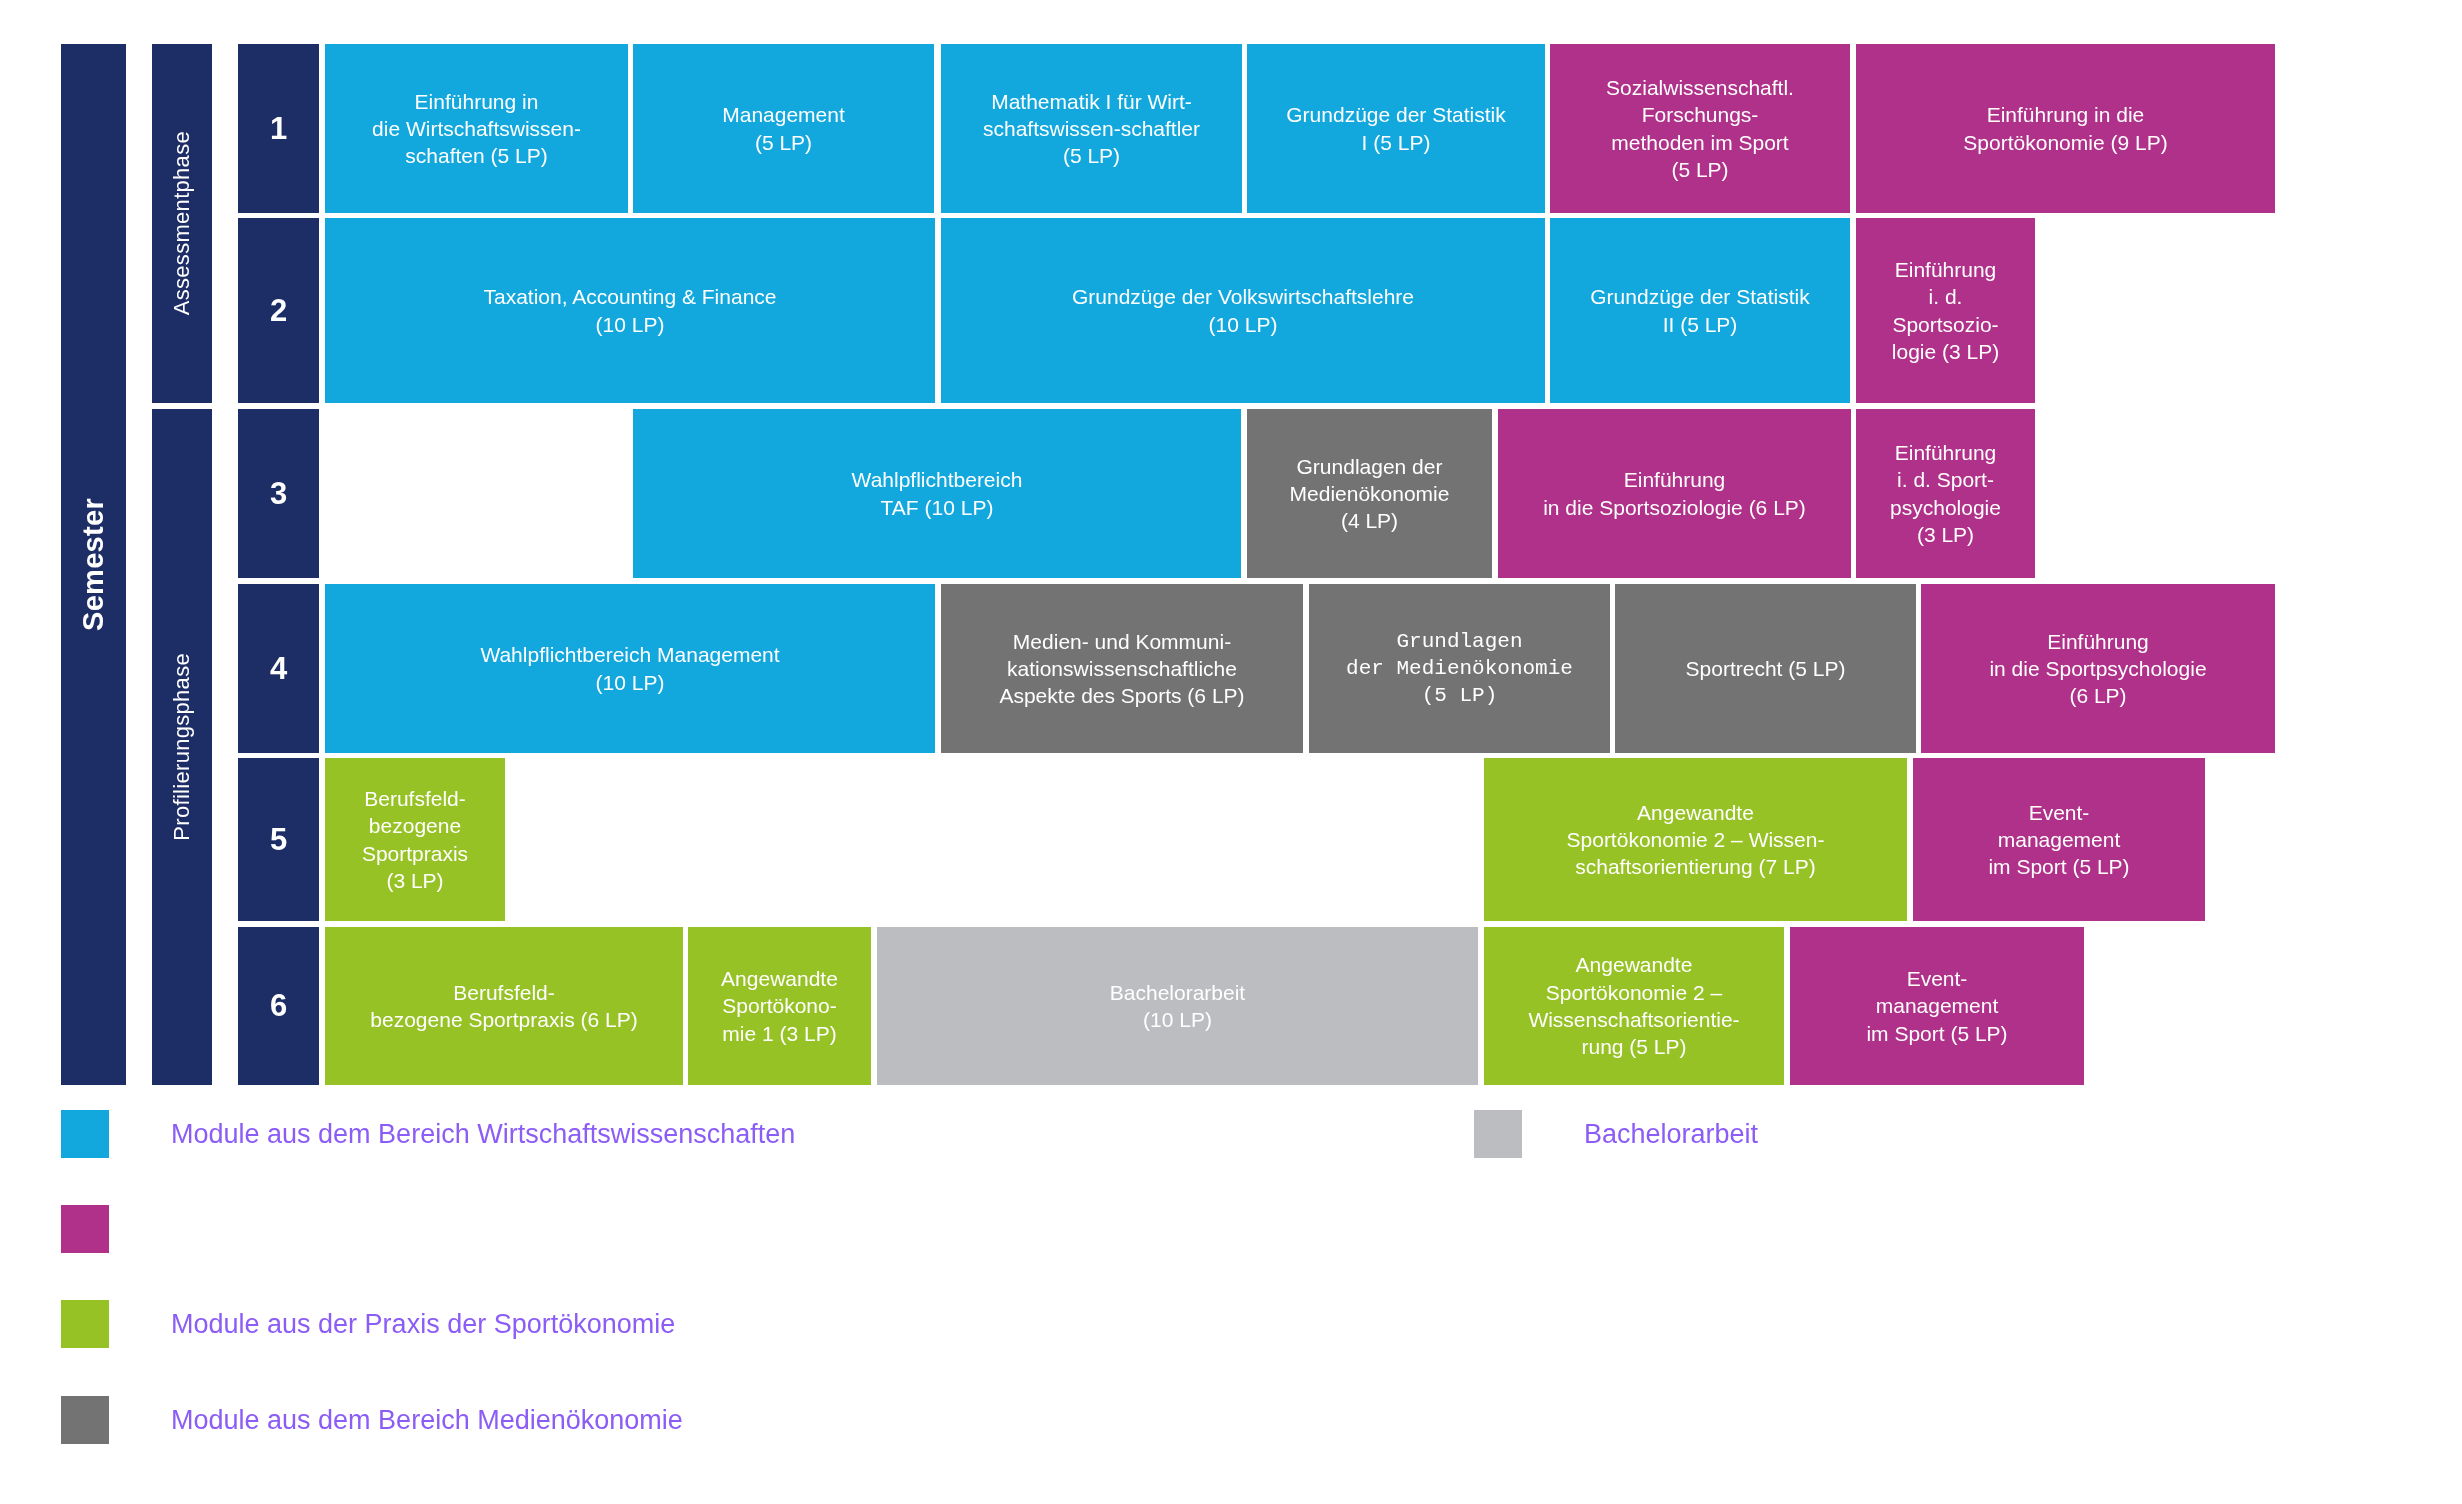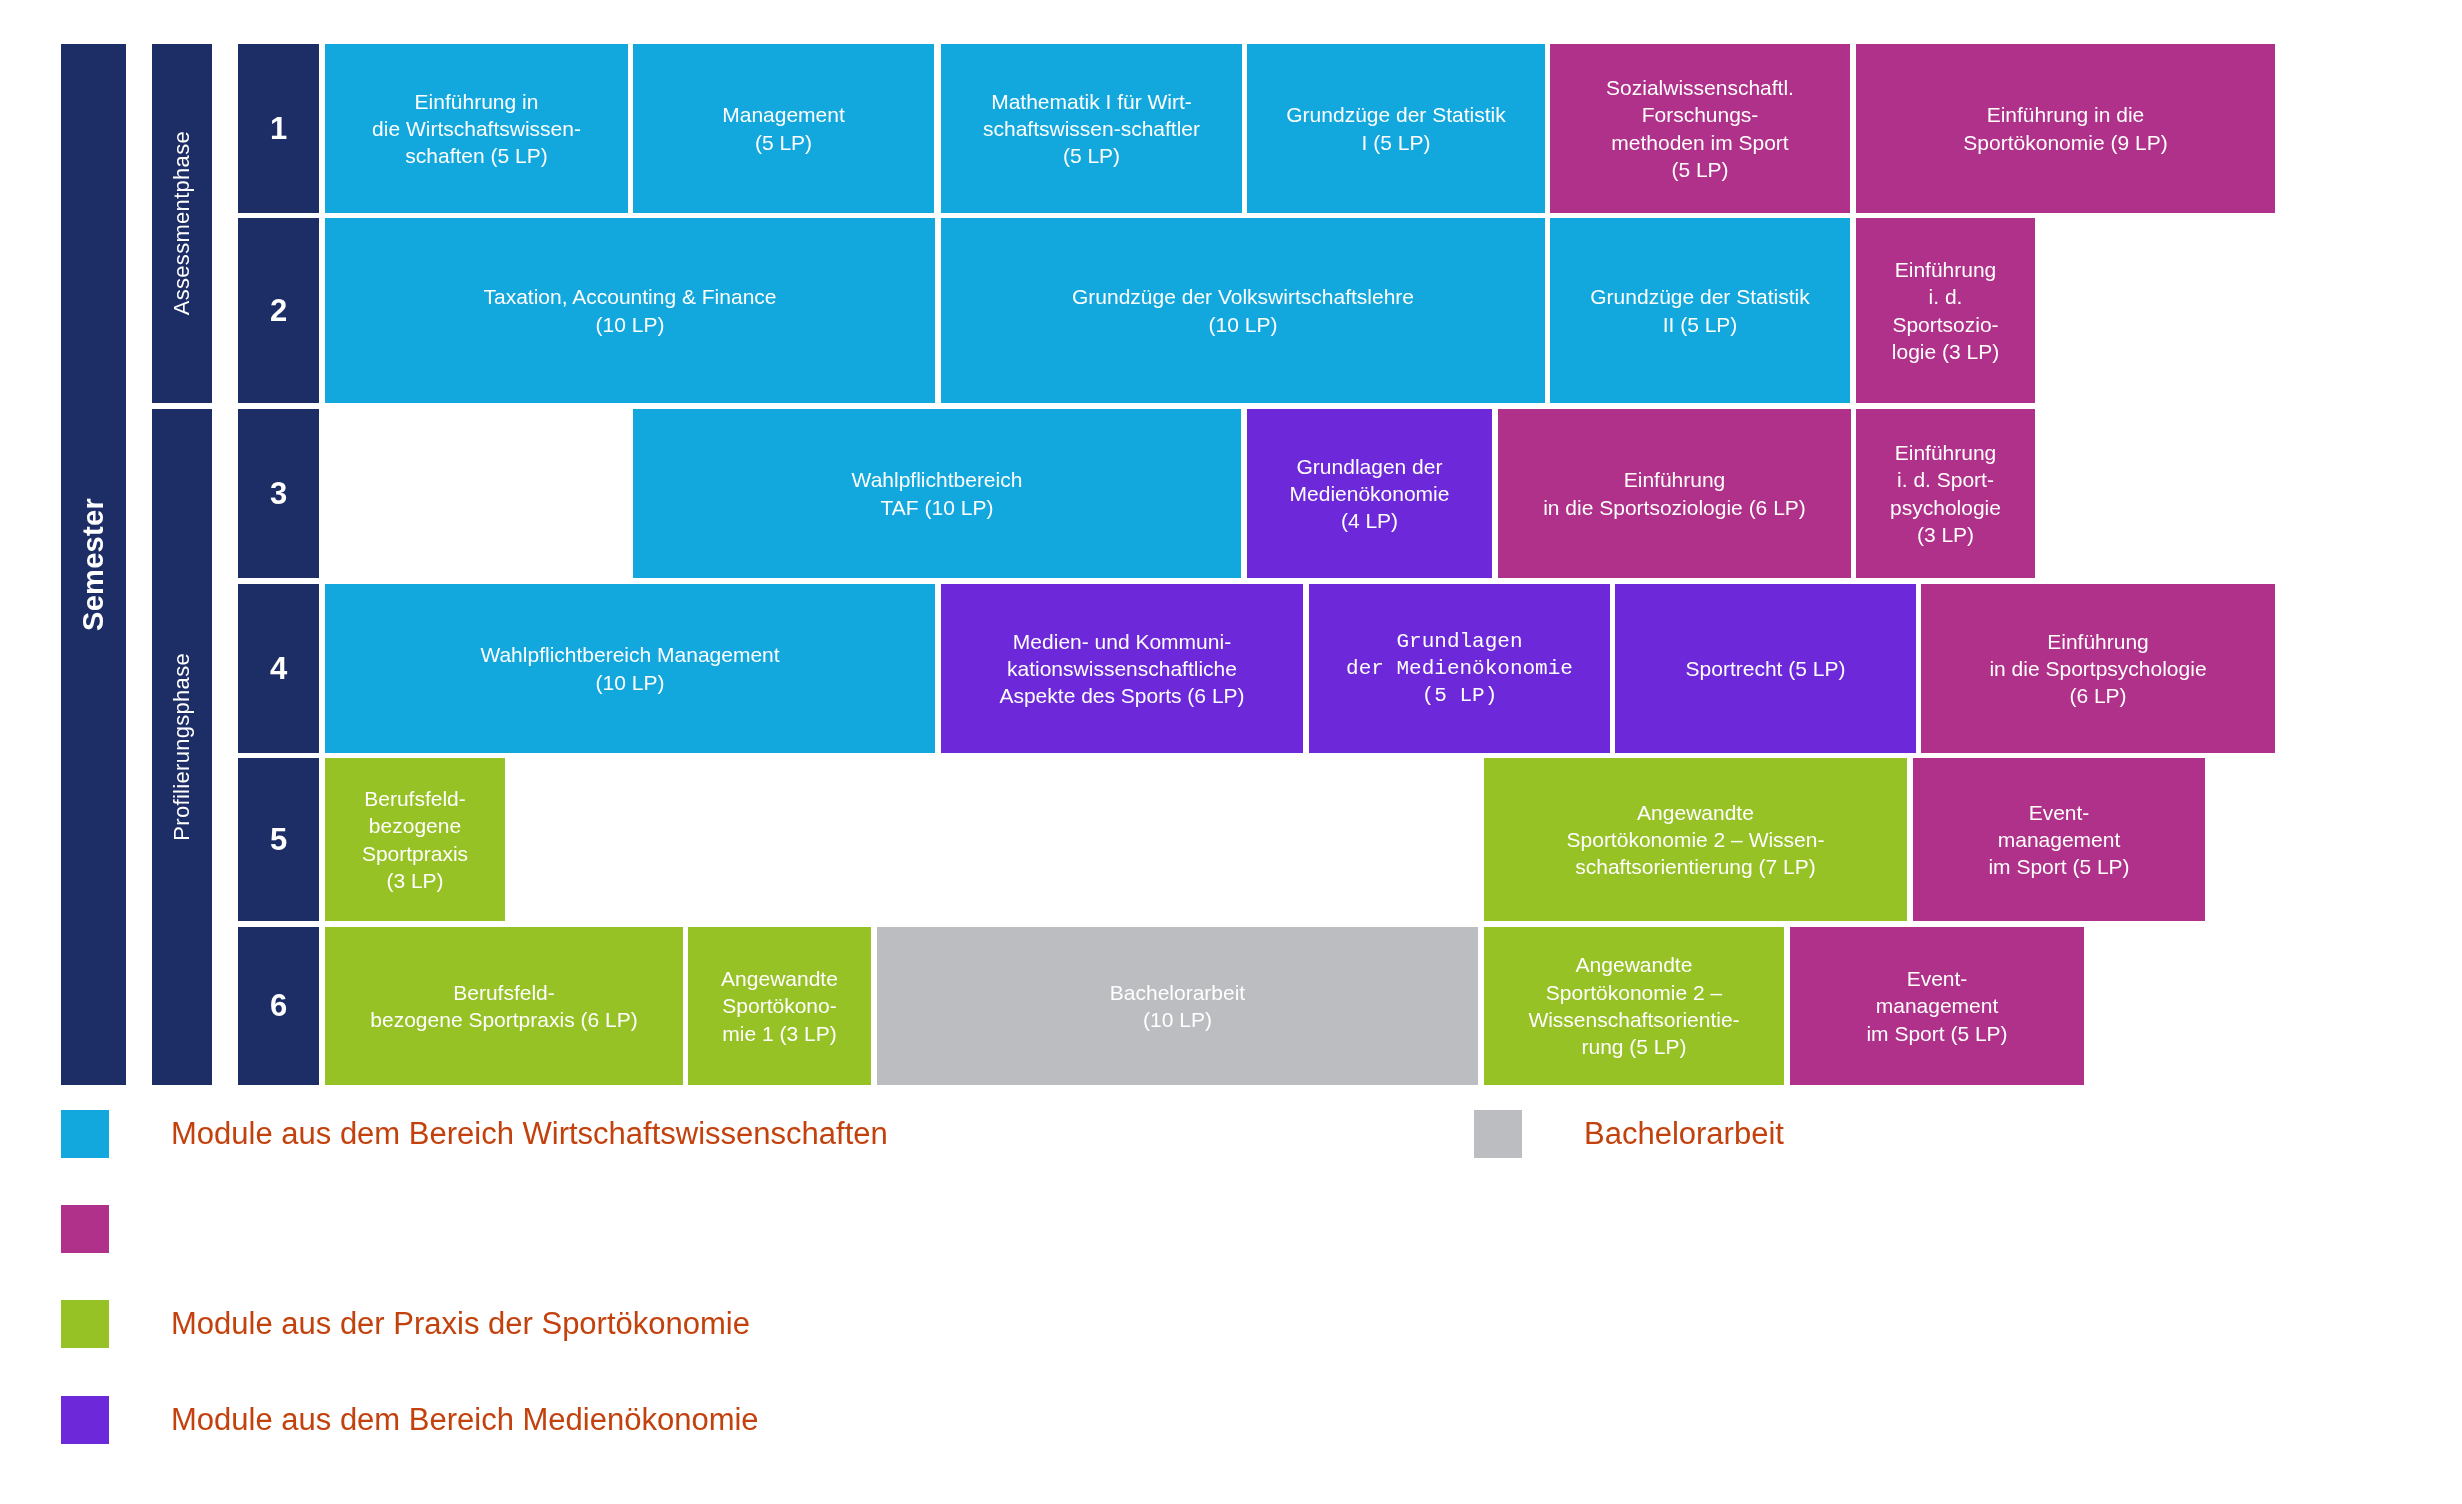--- a/index.html
+++ b/index.html
@@ -69,38 +69,38 @@
     justify-content: center;
     text-align: center;
     font-size: 21px;
     line-height: 1.30;
     padding: 2.9px 5.9px;
     white-space: pre-line;
   }
   .c-wiwi  { background: #12a8de; }
   .c-sport { background: #b03189; }
   .c-praxis{ background: #97c226; }
-  .c-medien{ background: #6d28d9; }
+  .c-medien{ background: #737373; }
   .c-thesis{ background: #bcbdc0; }
 
   
   .legend-item {
     position: absolute;
     display: flex;
     align-items: center;
   }
   .legend-swatch {
     width: 48px;
     height: 48px;
     flex: 0 0 auto;
   }
   .legend-text {
     margin-left: 62px;
-    font-size: 31px;
-    color: #c2410c;
+    font-size: 27px;
+    color: #8b5cf6;
     white-space: nowrap;
   }
 </style>
 </head>
 <body>
 
 <div class="sheet">
 
   <div class="rail rail-semester" style="left:61px; top:44px; width:65px; height:1041px;">
     <span class="rail-label">Semester</span>

